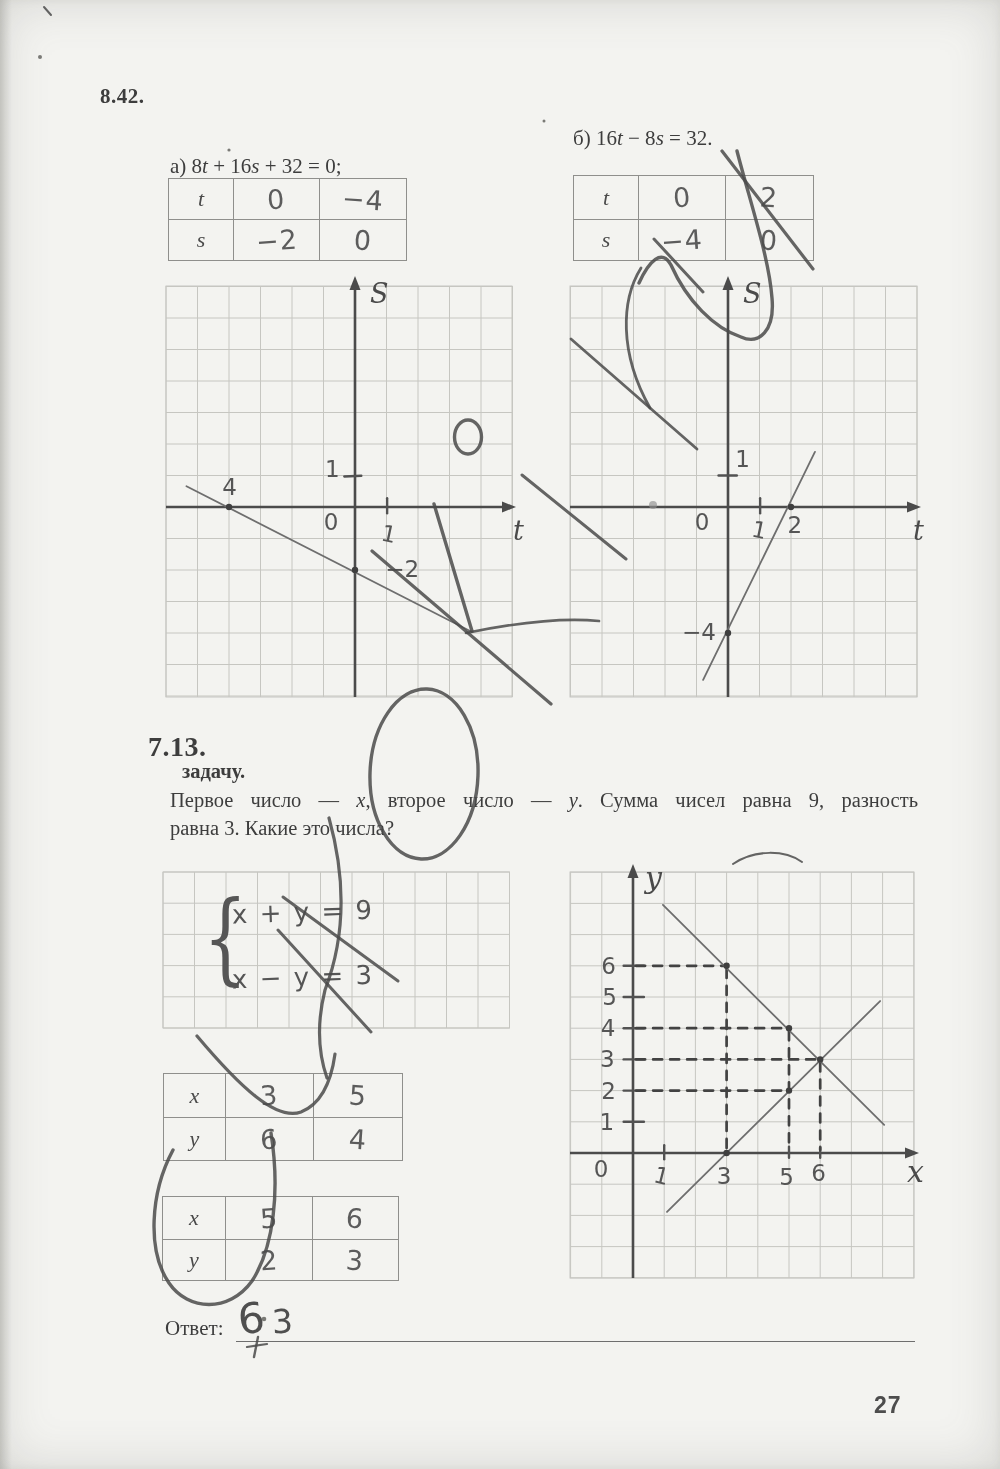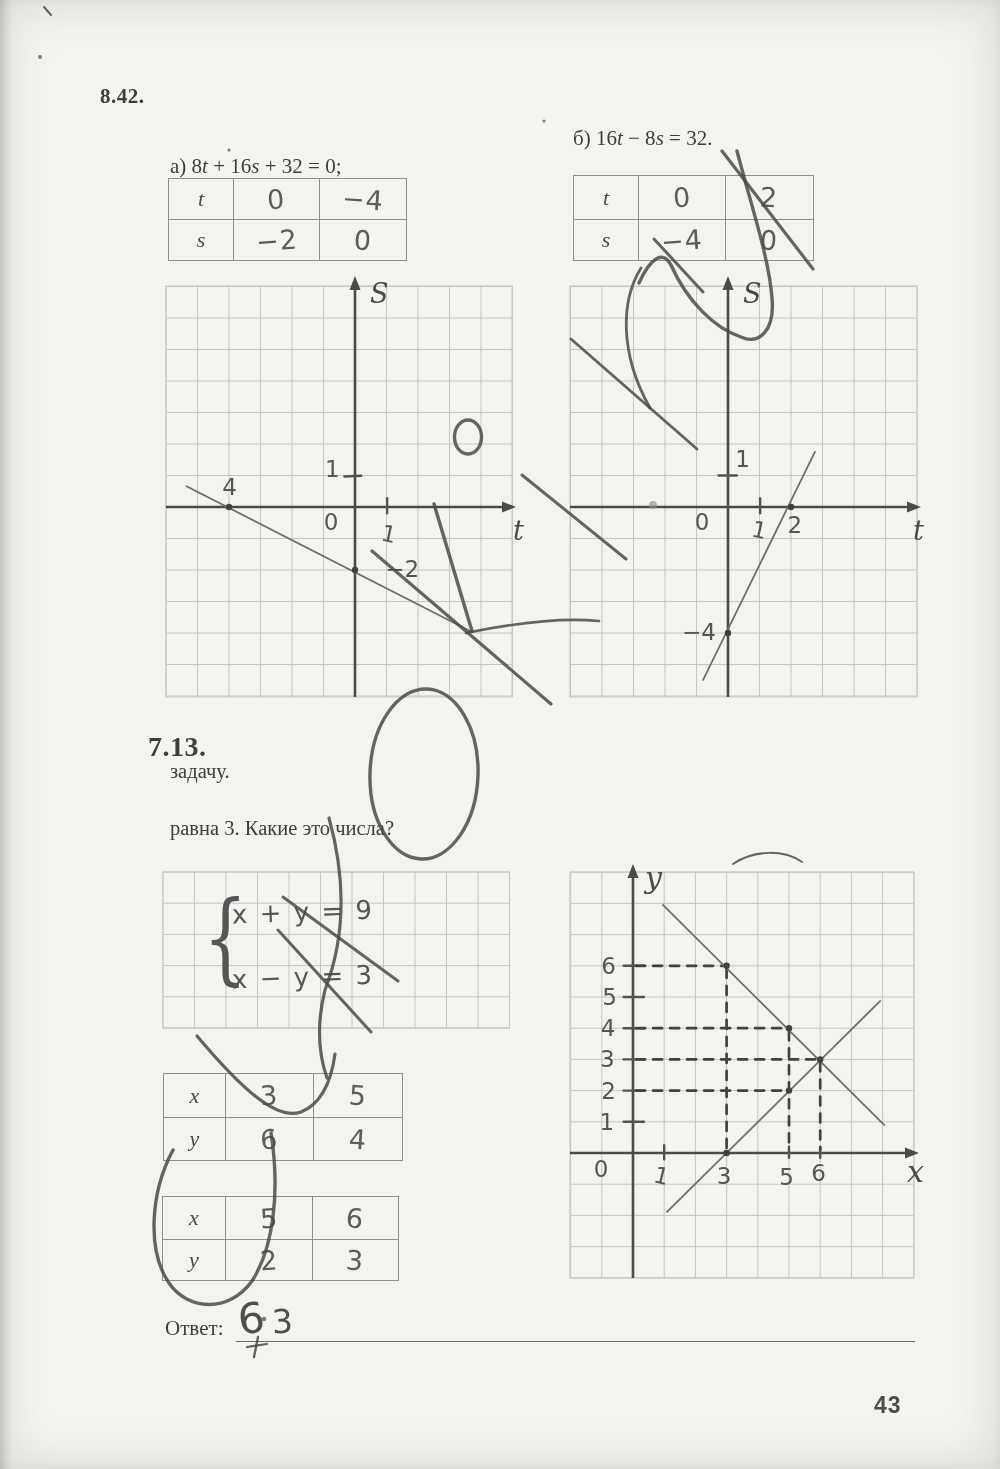--- a/index.html
+++ b/index.html
@@ -303,21 +303,22 @@
       <div class="tcell" style="width:86px;">
           <span class="hw">−4</span>
         </div>
       <div class="tcell" style="width:87px;">
           <span class="hw">0</span>
         </div>
     </div>
   </div>
 
   <div class="abs serif bold" style="left:100px;top:731px;font-size:28px;margin-left:48px;">7.13.</div>
-  <div class="abs serif" style="left:170px;top:760px;">задачу.</div>
+  <div class="abs serif" style="left:182px;top:760px;font-weight:bold;">задачу.</div>
+  <div class="abs serif just" style="left:170px;top:789px;">Первое число — <i>x</i>, второе число — <i>y</i>. Сумма чисел равна 9, разность</div>
   <div class="abs serif" style="left:170px;top:817px;">равна 3. Какие это числа?</div>
 
   <div class="abs" style="left:203px;top:882px;"><span class="brace">{</span></div>
   <div class="abs hwline" style="left:232px;top:897px;">x + y = 9</div>
   <div class="abs hwline" style="left:232px;top:962px;">x − y = 3</div>
 
   <div class="wtable" style="left:163px;top:1073px;">
     <div class="trow" style="height:43px;">
       <div class="tcell" style="width:61px;">
           <span class="mvar">x</span>
@@ -365,21 +366,21 @@
           <span class="hw">3</span>
         </div>
     </div>
   </div>
 
   <div class="abs serif" style="left:165px;top:1316px;font-size:21px;text-align:center;">Ответ:</div>
   <div class="ansline"></div>
   <span class="abs ans1" style="left:238px;top:1294px;">6</span>
   <span class="abs ans2" style="left:272px;top:1302px;">3</span>
 
-  <div class="abs pagenum" style="left:874px;top:1392px;">43</div>
+  <div class="abs pagenum" style="left:874px;top:1392px;">27</div>
 
   <svg class="layer" id="pencil-svg" viewBox="0 0 1000 1469">
     <ellipse class="pencil" cx="468" cy="437" rx="13.5" ry="17" stroke-width="3.4"></ellipse>
     <path class="pencil" d="M434,504 L472,631" stroke-width="3.4"></path>
     <path class="pencil" d="M372,551 L551,704" stroke-width="3.2"></path>
     <path class="pencil" d="M466,633 C505,625 560,617 599,621" stroke-width="2.6"></path>
     <path class="pencil" d="M522,475 L626,559" stroke-width="3"></path>
     <path class="pencil" d="M722,151 L813,269" stroke-width="3.2"></path>
     <path class="pencil" d="M737,151 C751,205 769,258 772,298 C775,331 759,345 741,337 C714,328 687,301 671,265 C662,248 649,261 639,283" stroke-width="3.4"></path>
     <path class="pencil" d="M641,268 C621,300 619,353 650,408" stroke-width="2.8"></path>

